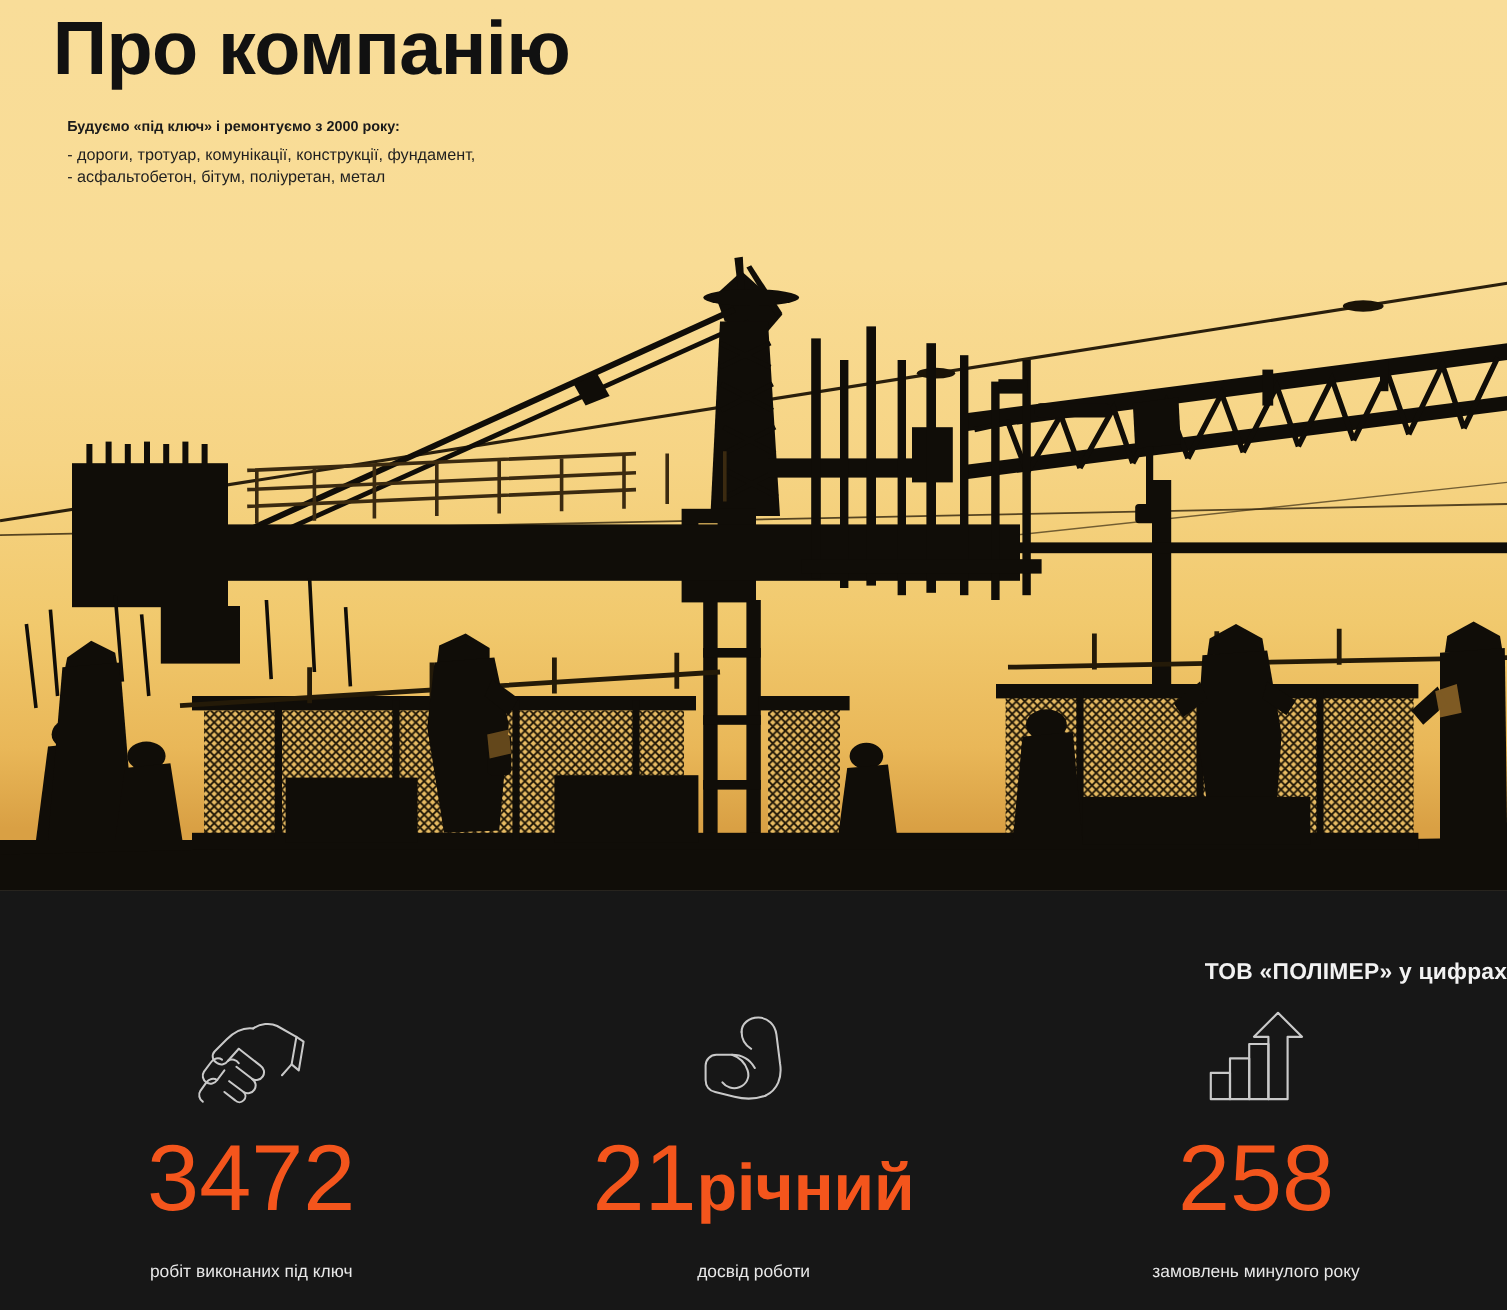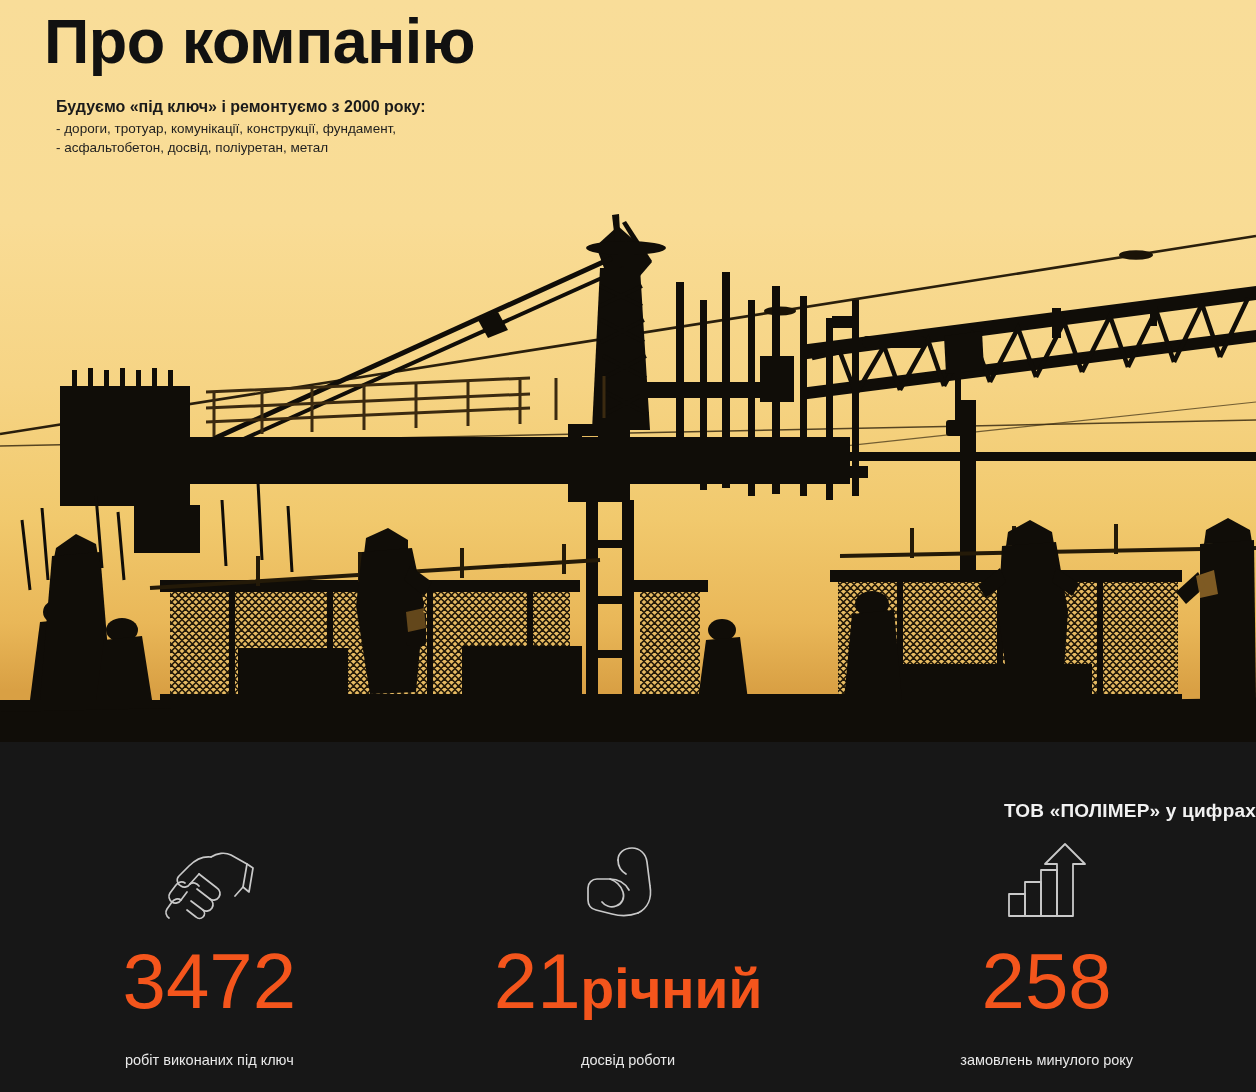--- a/index.html
+++ b/index.html
@@ -53,21 +53,21 @@
     font-size:63px;
     font-weight:700;
     line-height:1.05;
     color:#111111;
     letter-spacing:-0.5px;
     white-space:nowrap;
   }
   .sub-lead {
     position:absolute;
     left:56px; top:98px;
-    font-size:16px;
+    font-size:12px;
     font-weight:700;
     color:#1a1a1a;
     white-space:nowrap;
   }
   .sub-list {
     position:absolute;
     left:56px; top:119px;
     font-size:13.5px;
     font-weight:400;
     color:#1f1f1f;
@@ -344,21 +344,21 @@
           <rect x="462" y="646" width="120" height="56"></rect>
         </g>
       </g>
     </svg>
 
     <div class="hero-head">
       <h1 class="page-title">Про компанію</h1>
       <div class="sub-lead">Будуємо «під ключ» і ремонтуємо з 2000 року:</div>
       <div class="sub-list">
         <div>- дороги, тротуар, комунікації, конструкції, фундамент,</div>
-        <div>- асфальтобетон, досвід, поліуретан, метал</div>
+        <div>- асфальтобетон, бітум, поліуретан, метал</div>
       </div>
     </div>
   </div>
 
   <div class="stats">
     <div class="stats-title">ТОВ «ПОЛІМЕР» у цифрах</div>
 
     <div class="stats-row">
 
       <div class="stat">

